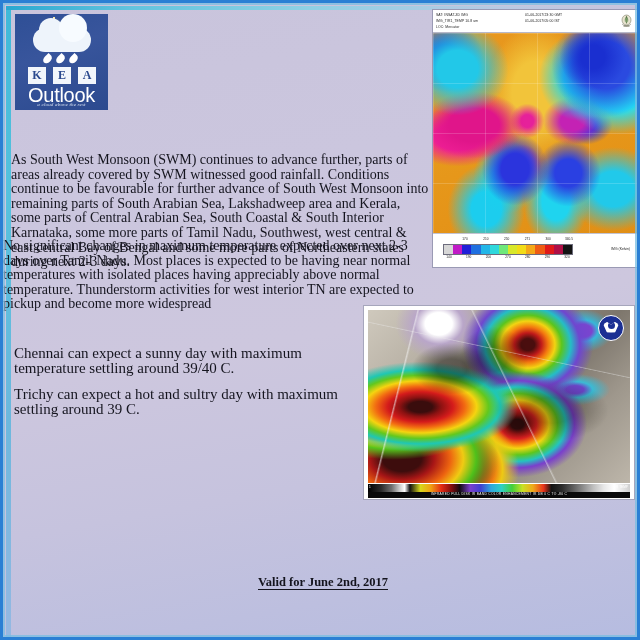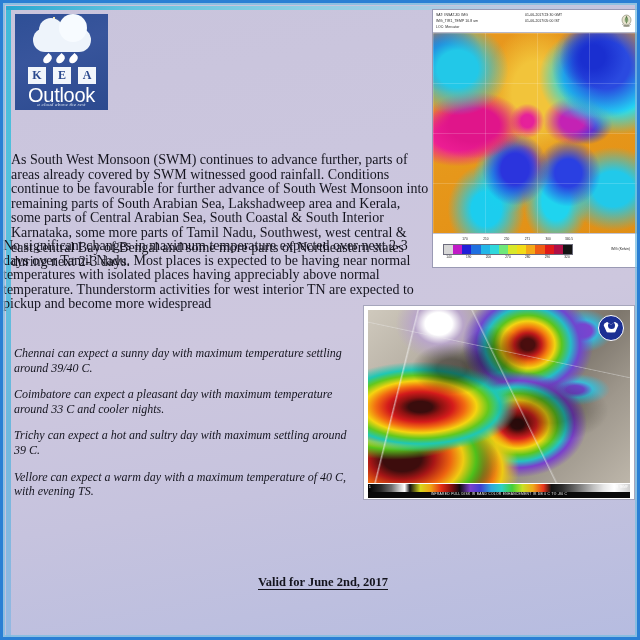--- a/index.html
+++ b/index.html
@@ -197,25 +197,24 @@
   }
   #city-title {
     font-family: "Liberation Serif", serif;
     font-size: 12px;
     font-weight: bold;
     color: #14141e;
     margin-bottom: 12px;
   }
   .city-line {
     font-family: "Liberation Serif", serif;
-    font-size: 12px;
+    font-size: 15px;
     line-height: 14.6px;
     color: #15151f;
     margin-bottom: 12px;
-    font-style: italic;
   }
 
   
   #footer {
     position: absolute;
     left: 0;
     top: 572px;
     width: 640px;
     text-align: center;
     font-family: "Liberation Serif", serif;
@@ -489,23 +488,21 @@
     <div class="logo-weather">Outlook</div>
     <div class="logo-tag">a cloud above the rest</div>
   </div>
 
 
   <div class="body-para" id="para-1">As South West Monsoon (SWM) continues to advance further, parts of areas already covered by SWM witnessed good rainfall. Conditions continue to be favourable for further advance of South West Monsoon into remaining parts of South Arabian Sea, Lakshadweep area and Kerala, some parts of Central Arabian Sea, South Coastal &amp; South Interior Karnataka, some more parts of Tamil Nadu, Southwest, west central &amp; east central Bay of Bengal and some more parts of Northeastern states during next 2-3 days.</div>
   <div class="body-para" id="para-2">No significant changes in maximum temperature expected over next 2-3 days over Tamil Nadu. Most places is expected to be having near normal temperatures with isolated places having appreciably above normal temperature. Thunderstorm activities for west interior TN are expected to pickup and become more widespread</div>
 
   <div id="city-outlook">
     <div class="city-line">Chennai can expect a sunny day with maximum temperature settling around 39/40 C.</div>
-    <div class="city-line">Coimbatore can expect a pleasant day with maximum temperature around 33 C and cooler nights.</div>
     <div class="city-line">Trichy can expect a hot and sultry day with maximum settling around 39 C.</div>
-    <div class="city-line">Vellore can expect a warm day with a maximum temperature of 40 C, with evening TS.</div>
   </div>
 
   <div id="footer"><span>Valid for June 2nd, 2017</span></div>
 
   <div id="sat-top">
     <div id="sat-top-header">
       <div class="sat-meta l1">SAT: INSAT-3D IMG</div>
       <div class="sat-meta l2">IMG_TIR1_TEMP 10.8 um</div>
       <div class="sat-meta l3">LOC: Mercator</div>
       <div class="sat-meta r1">01-06-2017/23:30 GMT</div>

